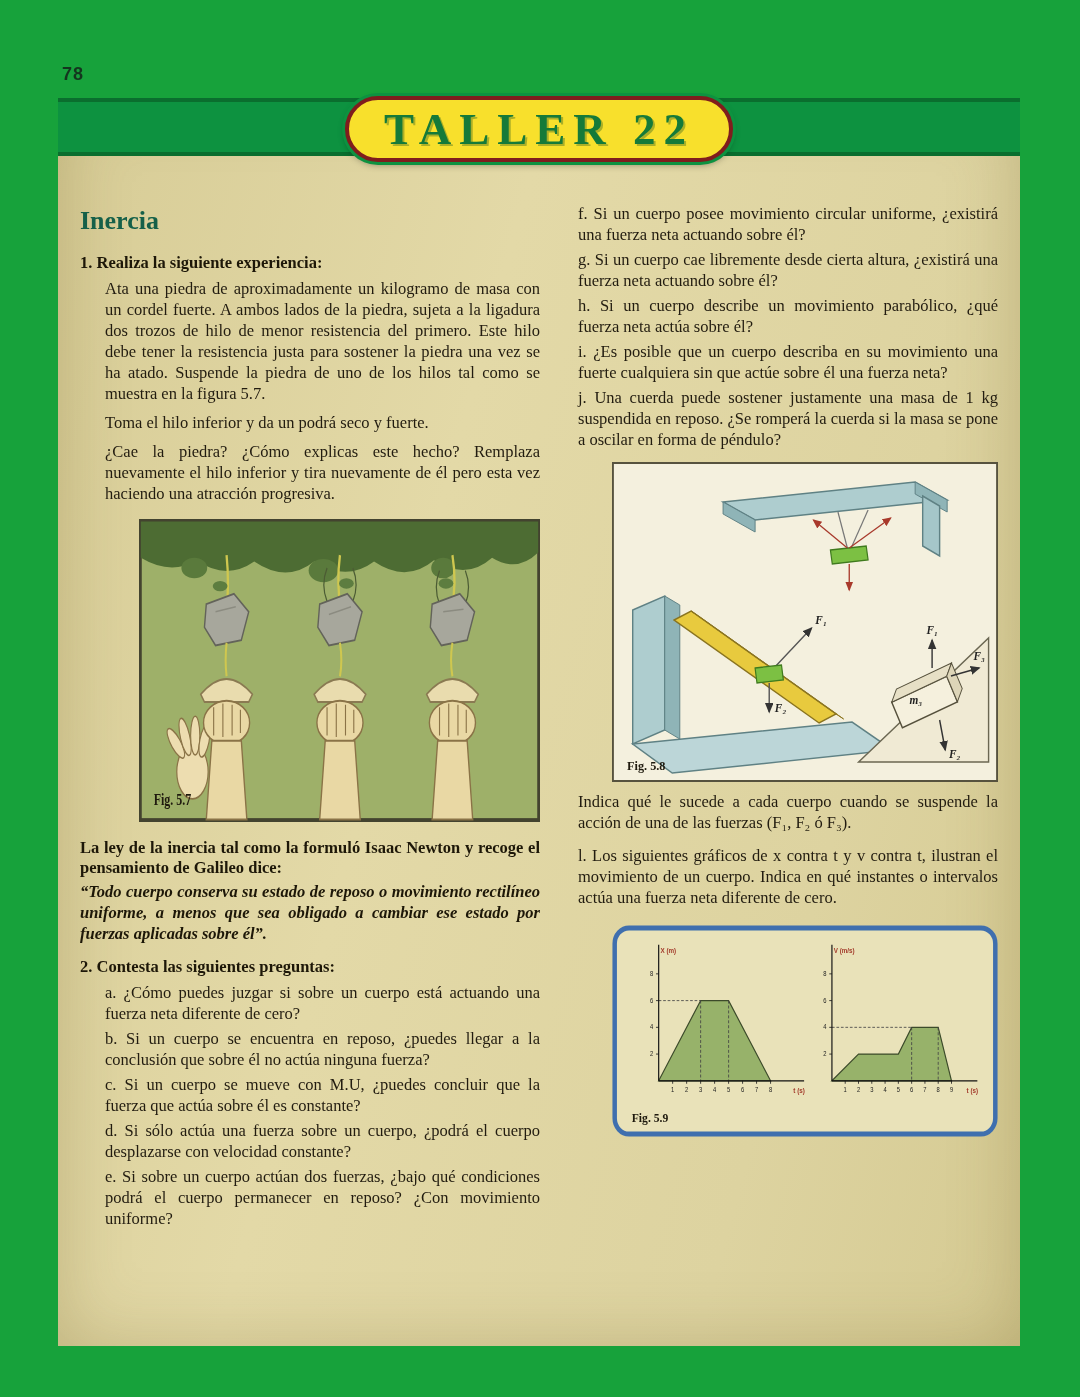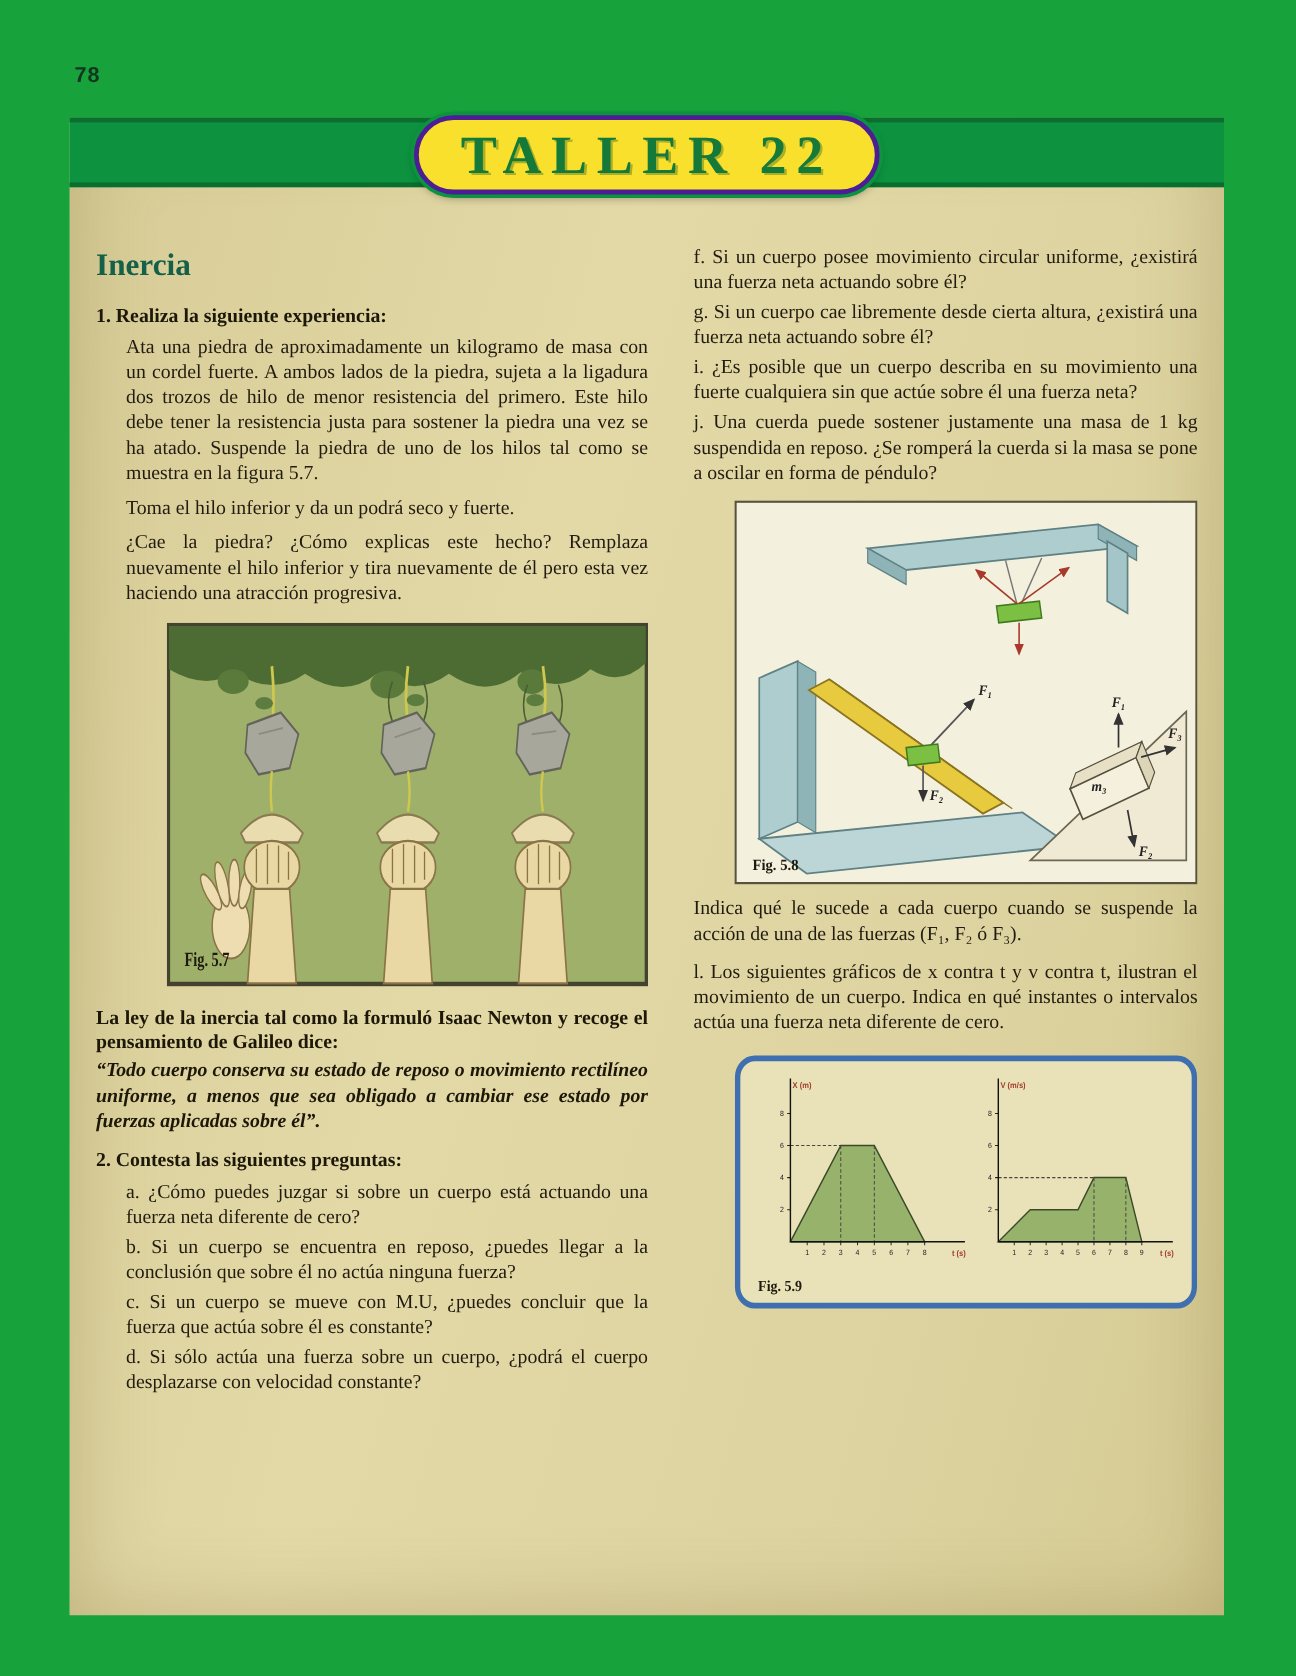--- a/index.html
+++ b/index.html
@@ -4,39 +4,39 @@
 <style>
   * { margin:0; padding:0; box-sizing:border-box; }
   html,body { width:1080px; height:1397px; }
   body {
     background:#17a23b;
     position:relative;
     font-family:"Liberation Serif", serif;
     overflow:hidden;
   }
   .page-number {
-    position:absolute; left:62px; top:52px;
+    position:absolute; left:62px; top:64px;
     font-family:"Liberation Sans", sans-serif;
     font-weight:bold; font-size:18px; color:#14351e; letter-spacing:1px;
   }
   .paper {
     position:absolute; left:58px; top:98px; width:962px; height:1248px;
     background:linear-gradient(105deg,#d7cc96 0%, #e3d9a7 38%, #ddd3a0 75%, #d5ca92 100%);
     box-shadow: inset 0 0 70px rgba(110,92,35,.28);
   }
   .banner-bar {
     position:absolute; top:0; left:0; right:0; height:58px;
     background:#0d9240;
     border-top:4px solid #0a6e2e; border-bottom:4px solid #0a6e2e;
   }
   .banner-pill {
     position:absolute; left:50%; top:-6px; transform:translateX(-50%);
     width:388px; height:66px;
     background:#f8e02c;
-    border:4px solid #4c1d95; border-radius:36px;
+    border:4px solid #7f1d1d; border-radius:36px;
     box-shadow:0 0 0 3px #0d9240, 0 3px 7px rgba(0,0,0,.35);
     display:flex; align-items:center; justify-content:center;
   }
   .banner-pill span {
     font-weight:bold; font-size:45px; color:#157a39;
     letter-spacing:8px; text-shadow:2px 2px 0 rgba(10,70,30,.32);
   }
   .content {
     position:absolute; top:106px; left:22px; right:22px; bottom:10px;
     display:flex; gap:38px; overflow:hidden;
@@ -147,26 +147,28 @@
 
       <p class="law">La ley de la inercia tal como la formuló Isaac Newton y recoge el pensamiento de Galileo dice:</p>
       <p class="law law-quote">“Todo cuerpo conserva su estado de reposo o movimiento rectilíneo uniforme, a menos que sea obligado a cambiar ese estado por fuerzas aplicadas sobre él”.</p>
 
       <div class="item mt">
         <p class="item-title">2. Contesta las siguientes preguntas:</p>
         <p class="q">a. ¿Cómo puedes juzgar si sobre un cuerpo está actuando una fuerza neta diferente de cero?</p>
         <p class="q">b. Si un cuerpo se encuentra en reposo, ¿puedes llegar a la conclusión que sobre él no actúa ninguna fuerza?</p>
         <p class="q">c. Si un cuerpo se mueve con M.U, ¿puedes concluir que la fuerza que actúa sobre él es constante?</p>
         <p class="q">d. Si sólo actúa una fuerza sobre un cuerpo, ¿podrá el cuerpo desplazarse con velocidad constante?</p>
+        <p class="q">e. Si sobre un cuerpo actúan dos fuerzas, ¿bajo qué condiciones podrá el cuerpo permanecer en reposo? ¿Con movimiento uniforme?</p>
       </div>
     </div>
 
     <div class="col-right">
       <p class="q">f. Si un cuerpo posee movimiento circular uniforme, ¿existirá una fuerza neta actuando sobre él?</p>
       <p class="q">g. Si un cuerpo cae libremente desde cierta altura, ¿existirá una fuerza neta actuando sobre él?</p>
+      <p class="q">h. Si un cuerpo describe un movimiento parabólico, ¿qué fuerza neta actúa sobre él?</p>
       <p class="q">i. ¿Es posible que un cuerpo describa en su movimiento una fuerte cualquiera sin que actúe sobre él una fuerza neta?</p>
       <p class="q">j. Una cuerda puede sostener justamente una masa de 1 kg suspendida en reposo. ¿Se romperá la cuerda si la masa se pone a oscilar en forma de péndulo?</p>
 
       <figure class="figbox fig58">
         <svg viewBox="0 0 410 320" preserveAspectRatio="none">
           <defs>
             <marker id="arr" markerWidth="8" markerHeight="8" refX="6" refY="3" orient="auto">
               <path d="M0,0 L7,3 L0,6 Z" fill="#333"></path>
             </marker>
             <marker id="arrR" markerWidth="8" markerHeight="8" refX="6" refY="3" orient="auto">

